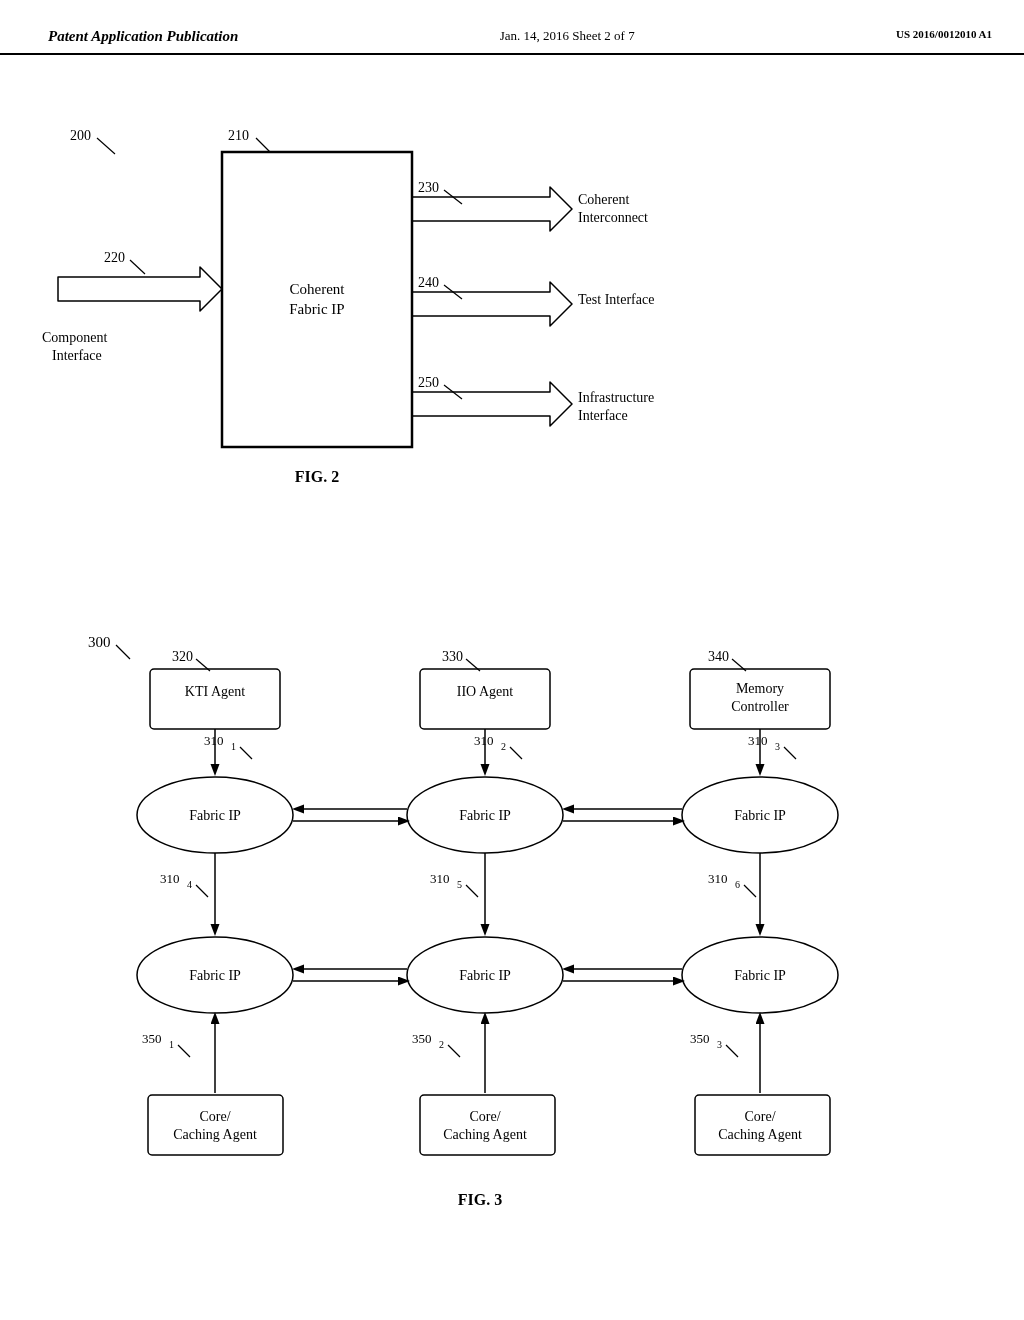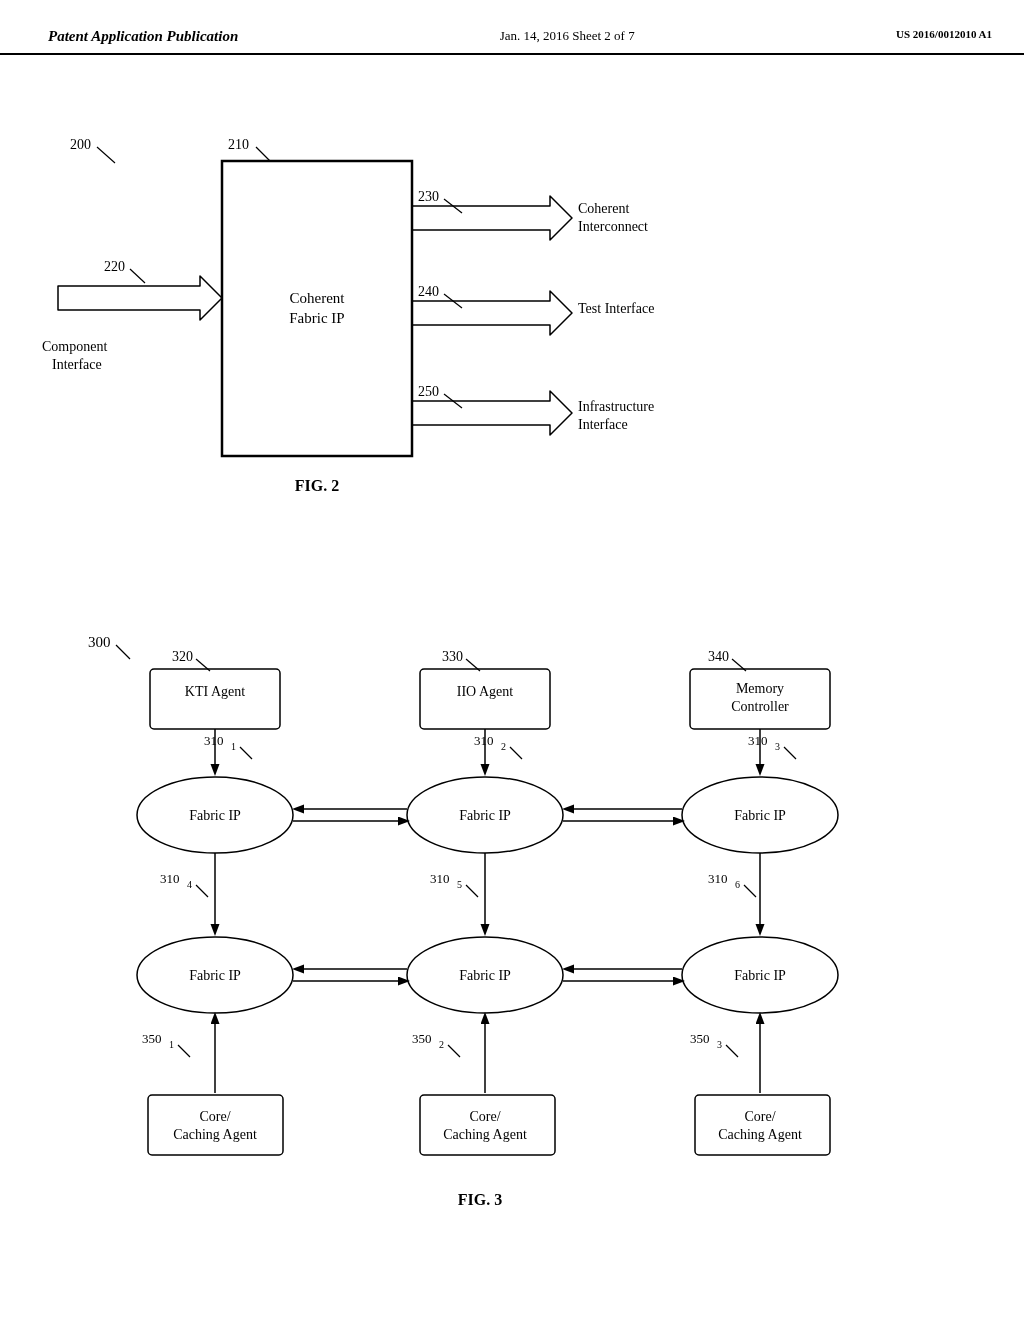--- a/index.html
+++ b/index.html
@@ -251,21 +251,21 @@
 
       <rect x="635" y="490" width="135" height="60" fill="none" stroke="#000" stroke-width="1.5" rx="4"></rect>
       <text x="700" y="516" font-size="14" font-family="Times New Roman" text-anchor="middle">Core/</text>
       <text x="700" y="534" font-size="14" font-family="Times New Roman" text-anchor="middle">Caching Agent</text>
 
       <text x="420" y="600" font-size="16" font-weight="bold" font-family="Times New Roman" text-anchor="middle">FIG. 3</text>
     </svg>
   </div>
 </div>
 
-<div style="position:absolute; top:61px; left:0; width:1024px;">
+<div style="position:absolute; top:52px; left:0; width:1024px;">
   <svg width="1024" height="490" viewBox="0 0 1024 490">
     <defs>
       <marker id="arr" markerWidth="8" markerHeight="8" refX="6" refY="3" orient="auto">
         <path d="M0,0 L0,6 L8,3 z" fill="#000"></path>
       </marker>
       <marker id="arr-back" markerWidth="8" markerHeight="8" refX="2" refY="3" orient="auto">
         <path d="M8,0 L8,6 L0,3 z" fill="#000"></path>
       </marker>
     </defs>
 

